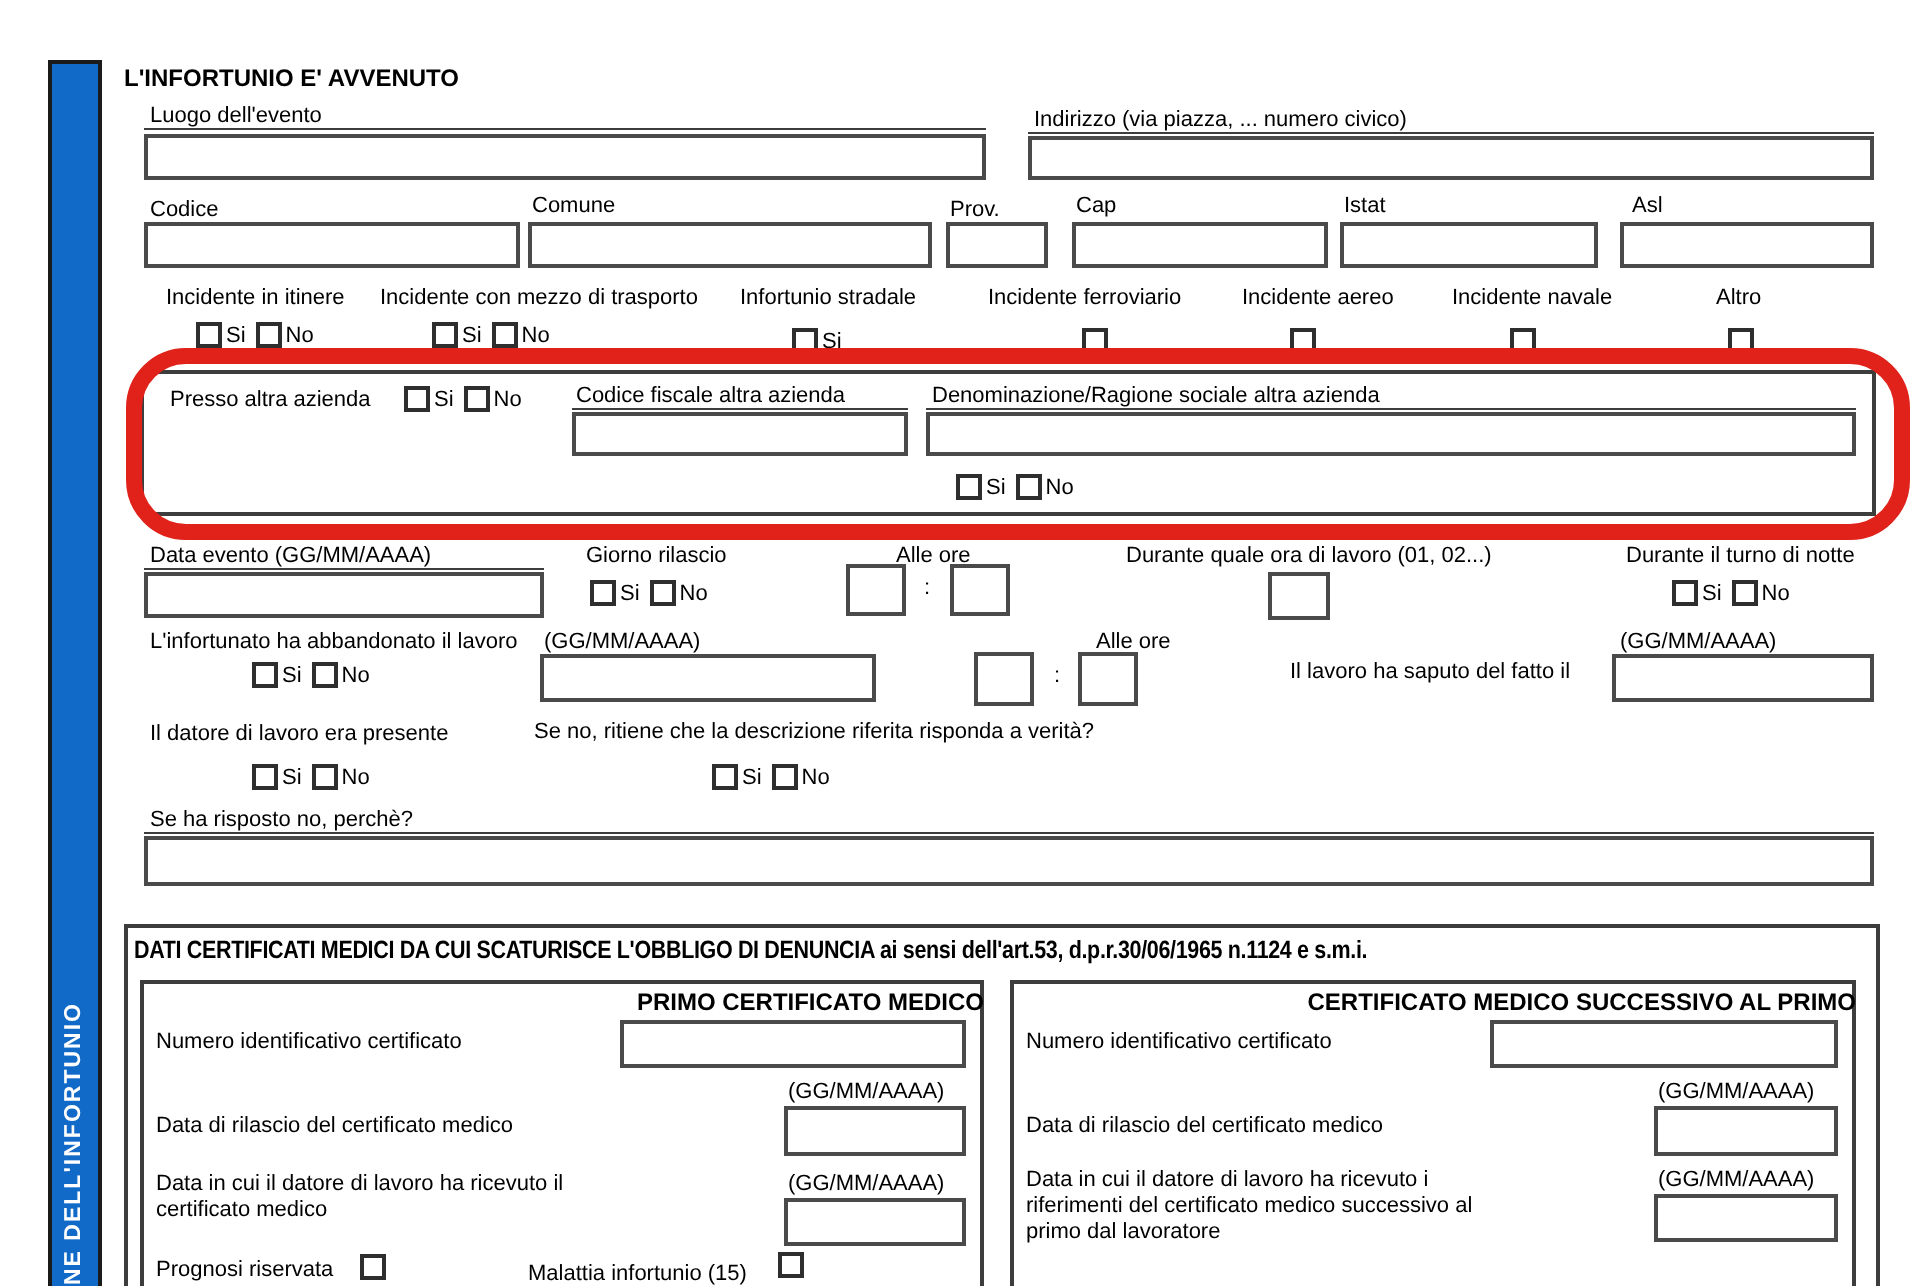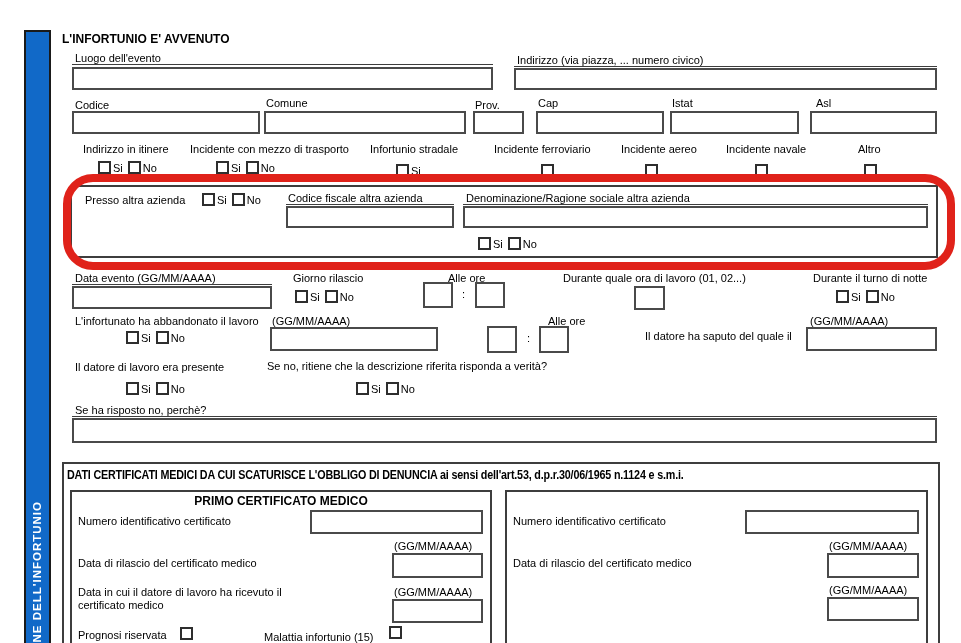--- a/index.html
+++ b/index.html
@@ -10,21 +10,21 @@
   .wrap{white-space:normal;line-height:13px}
   .b{font-weight:bold}
   .t12{font-size:12px}
   .box{position:absolute;border:2px solid #4a4a4a;background:#fff}
   .frame{position:absolute;border:2px solid #3d3d3d;background:transparent}
   .hr{position:absolute;height:1px;background:#3d3d3d}
   .cbrow{position:absolute;display:flex;align-items:center;font-size:11px;white-space:nowrap}
   .cb{width:13px;height:13px;border:2px solid #2e2e2e;background:#fff;display:inline-block;flex:0 0 auto}
   .cbrow .cl{margin-left:2px}
   .sp{display:inline-block;width:5px}
-  .ctr{text-align:center}
+  .ctr{text-align:right}
   .sidebar{position:absolute;left:24px;top:30px;width:27px;height:620px;background:#1169c8;border:2px solid #1a1a1a;overflow:hidden}
   .vtext{position:absolute;bottom:-4px;left:5px;writing-mode:vertical-rl;transform:rotate(180deg);color:#fff;font-weight:bold;font-size:11.5px;letter-spacing:1px;white-space:nowrap}
   .red{position:absolute;left:63px;top:174px;width:892px;height:96px;border:8px solid #e0221a;border-radius:30px;z-index:50;pointer-events:none}
   .cond{transform:scaleX(0.86);transform-origin:left center;letter-spacing:-0.2px}
 </style>
 </head>
 <body>
 
 <div class="page">
 
@@ -48,21 +48,21 @@
   <div class="box" style="left:264px;top:111px;width:202px;height:23px"></div>
   <div class="lbl" style="left:475px;top:99px">Prov.</div>
   <div class="box" style="left:473px;top:111px;width:51px;height:23px"></div>
   <div class="lbl" style="left:538px;top:97px">Cap</div>
   <div class="box" style="left:536px;top:111px;width:128px;height:23px"></div>
   <div class="lbl" style="left:672px;top:97px">Istat</div>
   <div class="box" style="left:670px;top:111px;width:129px;height:23px"></div>
   <div class="lbl" style="left:816px;top:97px">Asl</div>
   <div class="box" style="left:810px;top:111px;width:127px;height:23px"></div>
 
-  <div class="lbl" style="left:83px;top:143px">Indirizzo in itinere</div>
+  <div class="lbl" style="left:83px;top:143px">Incidente in itinere</div>
   <div class="cbrow" style="left:98px;top:161px">
     <span class="cb"></span>
       <span class="cl">Si</span>
       <span class="sp"></span>
     <span class="cb"></span>
       <span class="cl">No</span>
   </div>
   <div class="lbl" style="left:190px;top:143px">Incidente con mezzo di trasporto</div>
   <div class="cbrow" style="left:216px;top:161px">
     <span class="cb"></span>
@@ -151,21 +151,21 @@
       <span class="sp"></span>
     <span class="cb"></span>
       <span class="cl">No</span>
   </div>
   <div class="lbl" style="left:272px;top:315px">(GG/MM/AAAA)</div>
   <div class="box" style="left:270px;top:327px;width:168px;height:24px"></div>
   <div class="lbl" style="left:548px;top:315px">Alle ore</div>
   <div class="box" style="left:487px;top:326px;width:30px;height:27px"></div>
   <div class="lbl" style="left:527px;top:332px">:</div>
   <div class="box" style="left:539px;top:326px;width:30px;height:27px"></div>
-  <div class="lbl" style="left:645px;top:330px">Il datore ha saputo del quale il</div>
+  <div class="lbl" style="left:645px;top:330px">Il lavoro ha saputo del fatto il</div>
   <div class="lbl" style="left:810px;top:315px">(GG/MM/AAAA)</div>
   <div class="box" style="left:806px;top:327px;width:131px;height:24px"></div>
 
   <div class="lbl" style="left:75px;top:361px">Il datore di lavoro era presente</div>
   <div class="cbrow" style="left:126px;top:382px">
     <span class="cb"></span>
       <span class="cl">Si</span>
       <span class="sp"></span>
     <span class="cb"></span>
       <span class="cl">No</span>
@@ -199,21 +199,23 @@
   <div class="lbl" style="left:78px;top:629px">Prognosi riservata</div>
   <div class="cbrow" style="left:180px;top:627px">
       <span class="cb"></span>
     </div>
   <div class="lbl" style="left:264px;top:631px">Malattia infortunio (15)</div>
   <div class="cbrow" style="left:389px;top:626px">
       <span class="cb"></span>
     </div>
 
   <div class="frame" style="left:505px;top:490px;width:423px;height:200px"></div>
+  <div class="lbl b t12 ctr" style="left:505px;top:494px;width:423px">CERTIFICATO MEDICO SUCCESSIVO AL PRIMO</div>
   <div class="lbl" style="left:513px;top:515px">Numero identificativo certificato</div>
   <div class="box" style="left:745px;top:510px;width:174px;height:24px"></div>
   <div class="lbl" style="left:829px;top:540px">(GG/MM/AAAA)</div>
   <div class="lbl" style="left:513px;top:557px">Data di rilascio del certificato medico</div>
   <div class="box" style="left:827px;top:553px;width:92px;height:25px"></div>
+  <div class="lbl wrap" style="left:513px;top:584px;width:250px">Data in cui il datore di lavoro ha ricevuto i riferimenti del certificato medico successivo al primo dal lavoratore</div>
   <div class="lbl" style="left:829px;top:584px">(GG/MM/AAAA)</div>
   <div class="box" style="left:827px;top:597px;width:92px;height:24px"></div>
 
 </div>
 
 </body></html>

